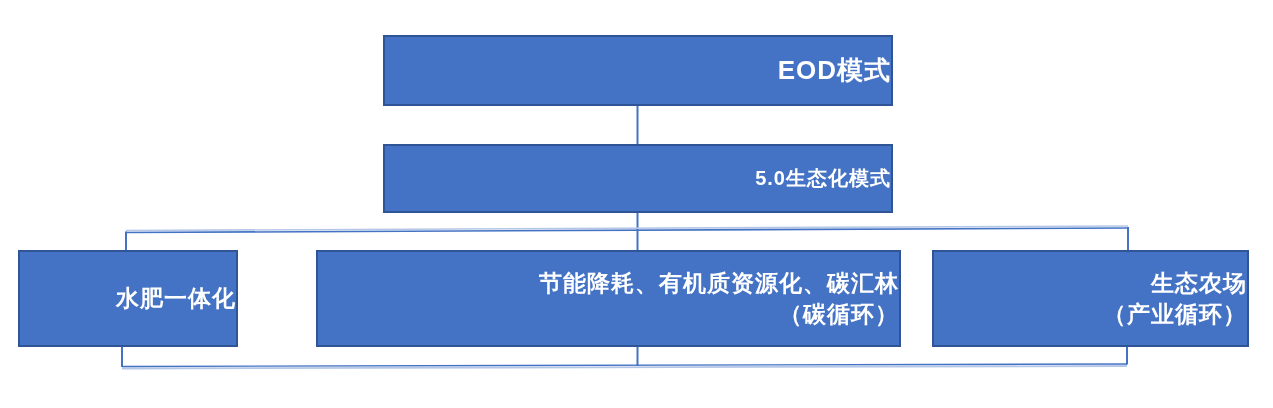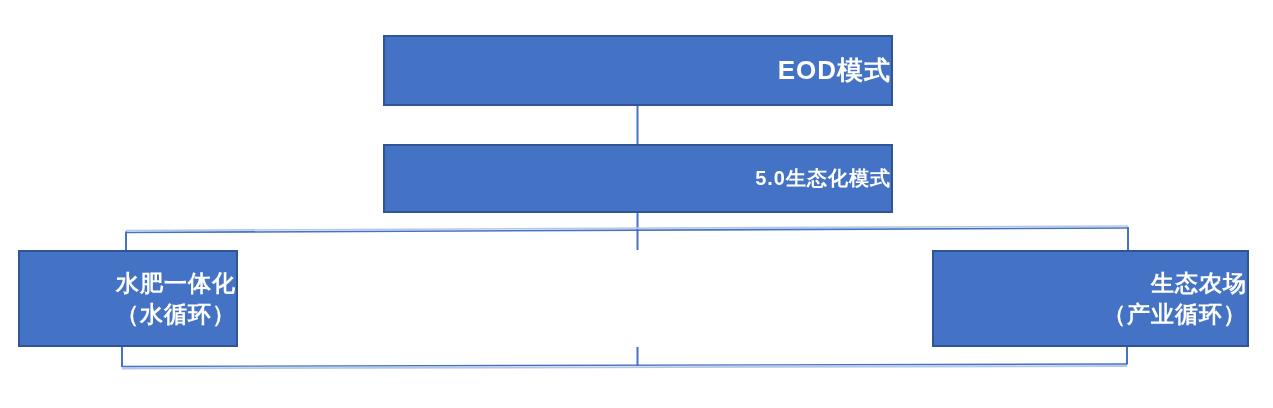--- a/index.html
+++ b/index.html
@@ -71,22 +71,25 @@
   <div class="node node-eod">
     <span class="line">EOD模式</span>
   </div>
 
   <div class="node node-mode50">
     <span class="line">5.0生态化模式</span>
   </div>
 
   <div class="node node-water">
     <span class="line">水肥一体化</span>
-    <span class="line">（水循环）</span>
   </div>
 
+  <div class="node node-carbon">
+    <span class="line">节能降耗、有机质资源化、碳汇林</span>
+    <span class="line">（碳循环）</span>
+  </div>
 
   <div class="node node-farm">
     <span class="line">生态农场</span>
     <span class="line">（产业循环）</span>
   </div>
 
 </div>
 
 </body></html>

